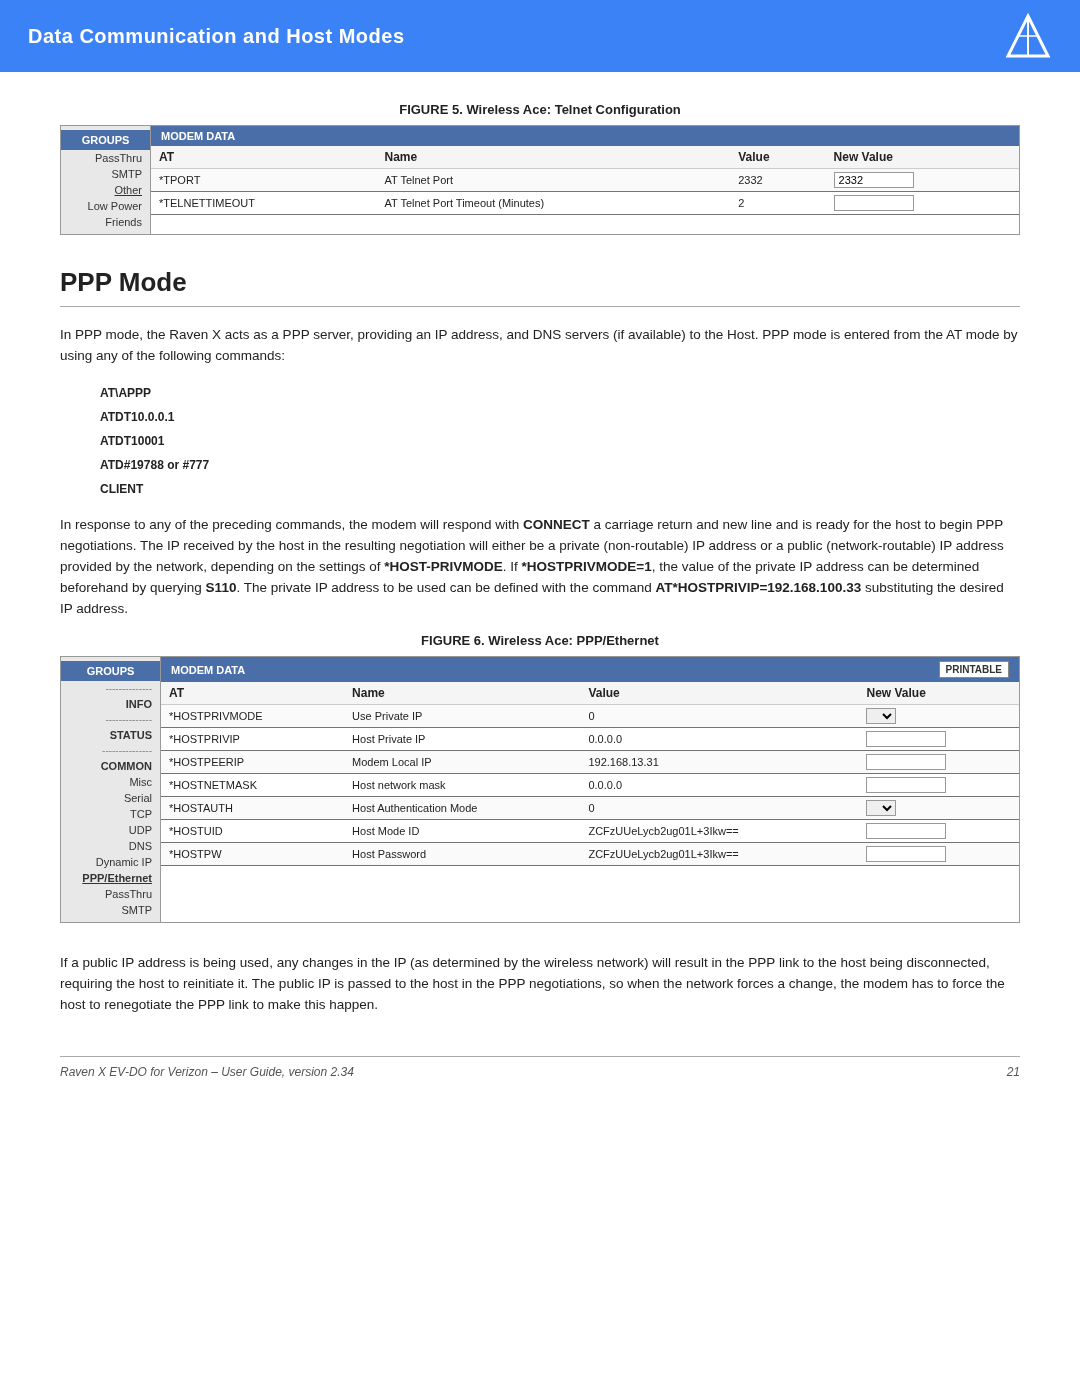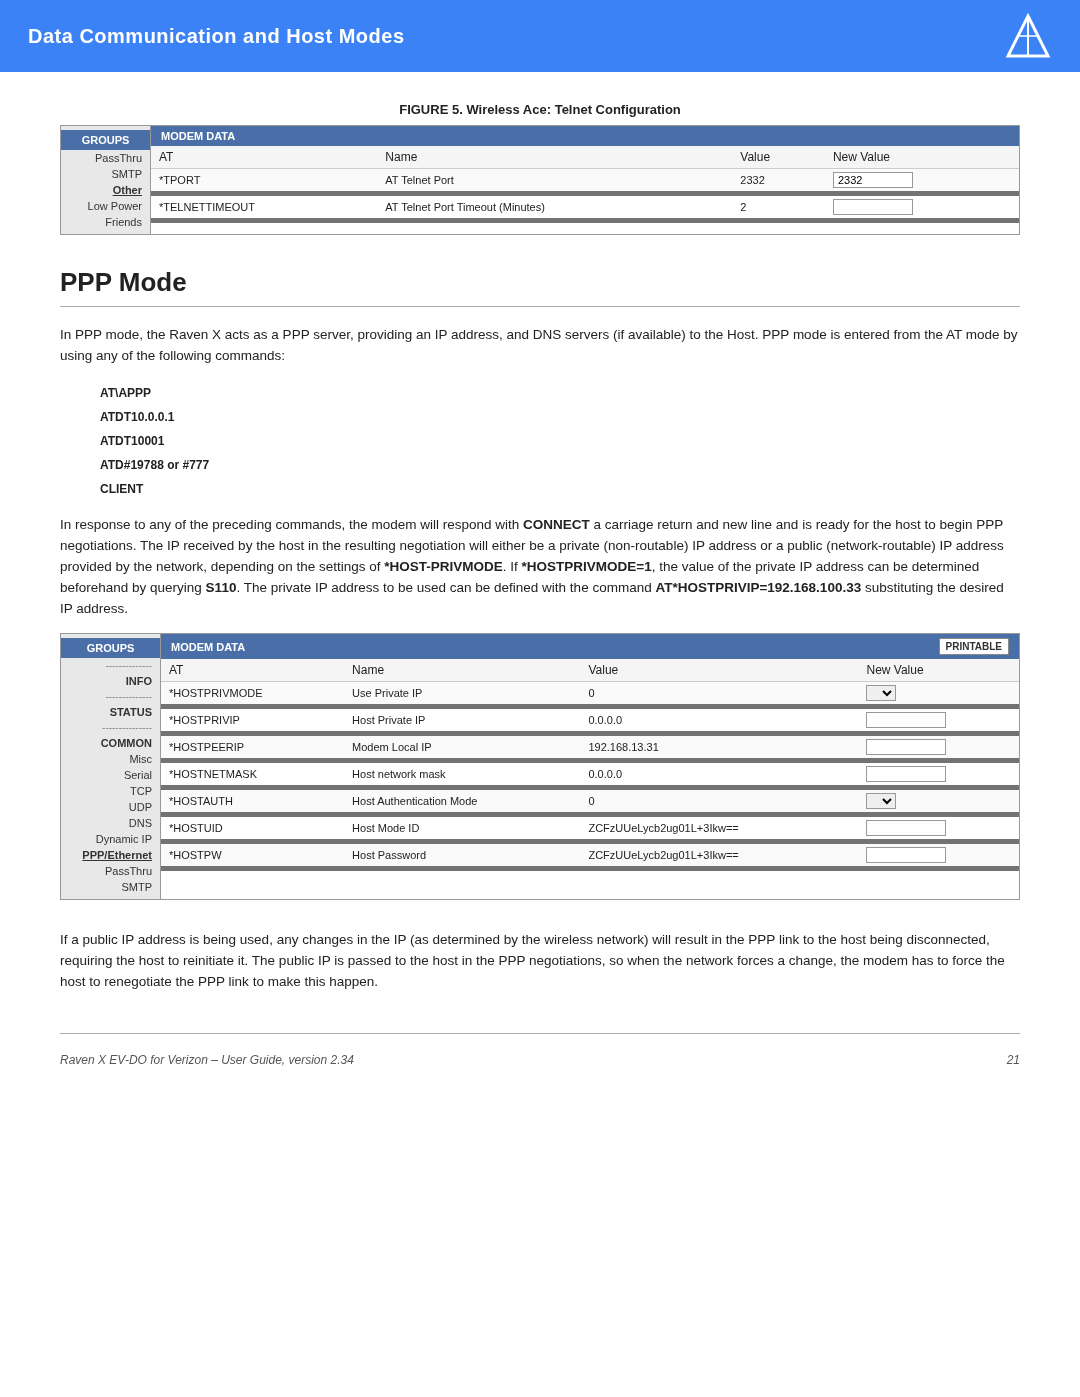--- a/index.html
+++ b/index.html
@@ -79,21 +79,20 @@
       font-size: 11px;
       font-family: Arial, sans-serif;
       padding: 2px 8px;
       width: 100%;
       text-align: right;
       color: #333;
     }
     .sidebar-col .sidebar-item.underline {
       text-decoration: underline;
       color: #333;
-      font-weight: bold;
     }
     .sidebar-col .sidebar-item.bold {
       font-weight: bold;
     }
     .sidebar-col .sidebar-item.dashed {
       color: #888;
       font-size: 10px;
     }
 
     .data-col {
@@ -119,31 +118,31 @@
       font-family: Arial, sans-serif;
     }
 
     .table-inner {
       width: 100%;
       border-collapse: collapse;
     }
     .table-inner th {
       font-family: Arial, sans-serif;
       font-size: 12px;
-      font-weight: normal;
+      font-weight: bold;
       text-align: left;
       padding: 4px 8px;
       border-bottom: 1px solid #ccc;
       background: #f5f5f5;
     }
     .table-inner td {
       font-family: Arial, sans-serif;
       font-size: 11px;
       padding: 3px 8px;
-      border-bottom: 5px solid #737373;
+      border-bottom: 1px solid #737373;
       vertical-align: middle;
     }
     .table-inner td input[type=text] {
       border: 1px solid #999;
       padding: 1px 4px;
       font-size: 11px;
       font-family: Arial, sans-serif;
       width: 80px;
     }
     .table-inner td select {
@@ -182,21 +181,21 @@
       font-family: Arial, sans-serif;
       font-size: 12px;
       font-weight: bold;
       line-height: 2;
     }
 
     
     .footer {
       border-top: 1px solid #aaa;
       margin-top: 40px;
-      padding-top: 19px;
+      padding-top: 8px;
       display: flex;
       justify-content: space-between;
       align-items: center;
       font-size: 12px;
       font-family: Arial, sans-serif;
       color: #555;
       font-style: italic;
     }
   </style>
 </head>
@@ -264,20 +263,21 @@
     <div class="command-item">ATDT10.0.0.1</div>
     <div class="command-item">ATDT10001</div>
     <div class="command-item">ATD#19788 or #777</div>
     <div class="command-item">CLIENT</div>
   </div>
 
   <p class="body-text">
     In response to any of the preceding commands, the modem will respond with <strong>CONNECT</strong> a carriage return and new line and is ready for the host to begin PPP negotiations.  The IP received by the host in the resulting negotiation will either be a private (non-routable) IP address or a public (network-routable) IP address provided by the network, depending on the settings of <strong>*HOST-PRIVMODE</strong>. If <strong>*HOSTPRIVMODE=1</strong>, the value of the private IP address can be determined beforehand by querying <strong>S110</strong>. The private IP address to be used can be defined with the command <strong>AT*HOSTPRIVIP=192.168.100.33</strong> substituting the desired IP address.
   </p>
 
+  <div class="figure-caption">FIGURE 6.  Wireless Ace: PPP/Ethernet</div>
 
   <div class="config-table-wrapper">
     <div class="sidebar-col" style="min-width:100px;">
       <div class="groups-header">GROUPS</div>
       <div class="sidebar-item dashed">--------------</div>
       <div class="sidebar-item bold">INFO</div>
       <div class="sidebar-item dashed">--------------</div>
       <div class="sidebar-item bold">STATUS</div>
       <div class="sidebar-item dashed">---------------</div>
       <div class="sidebar-item bold">COMMON</div>

